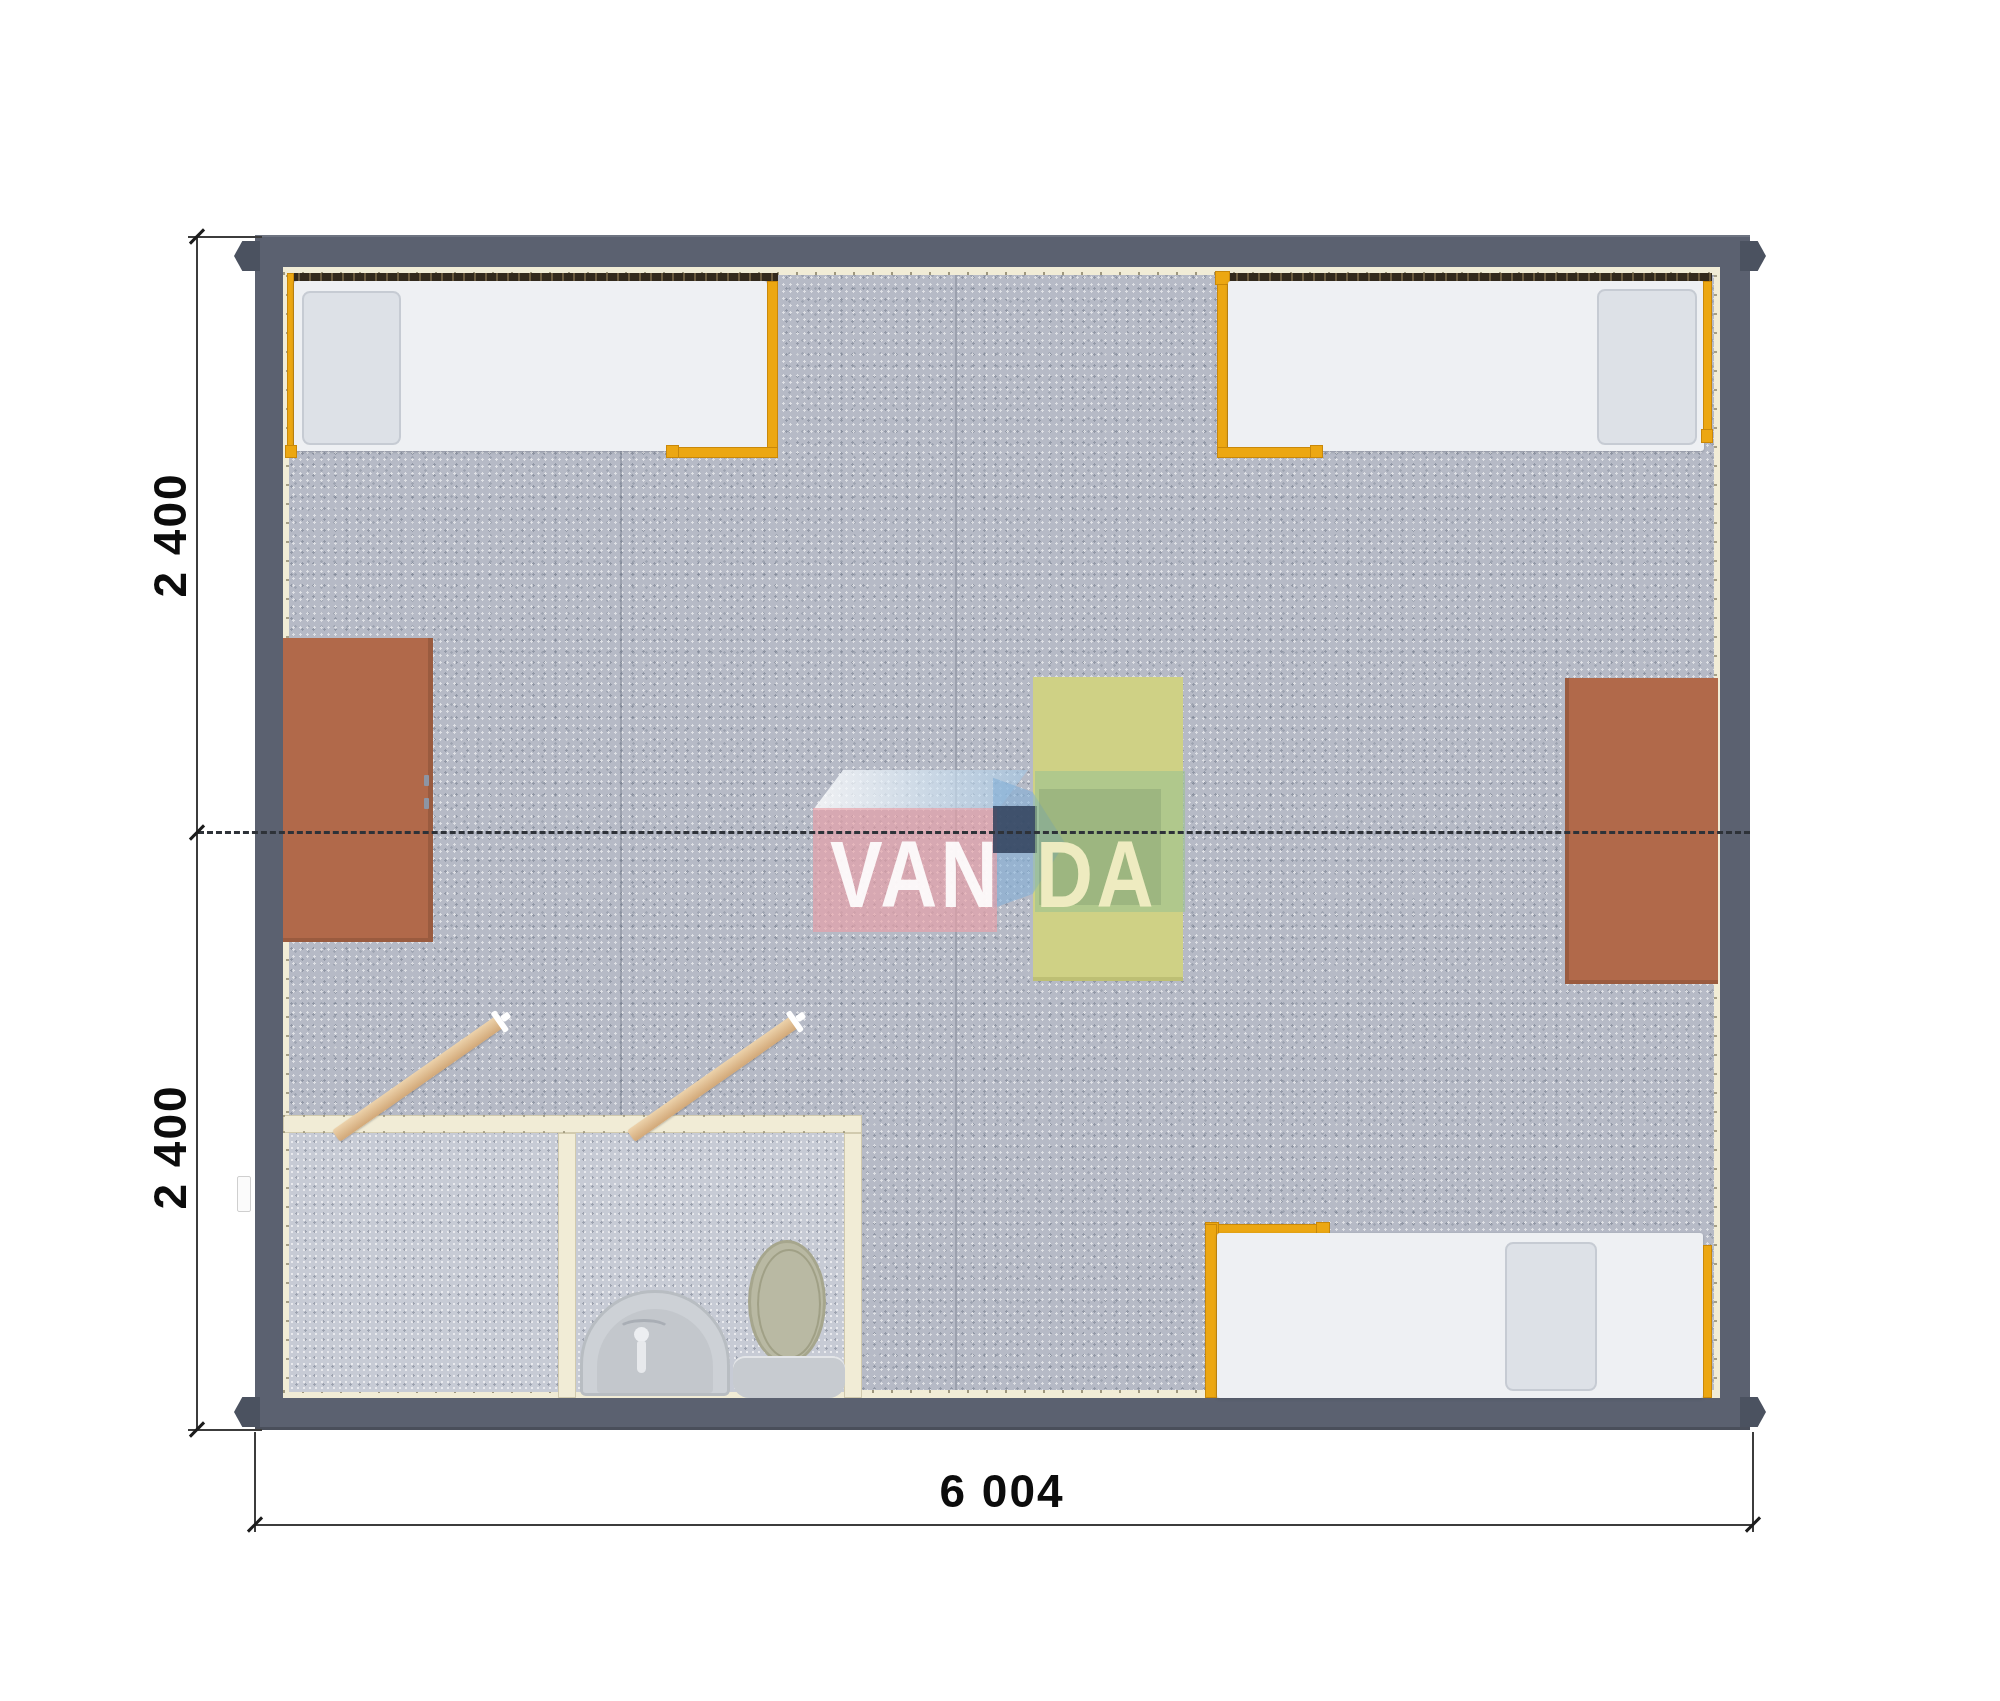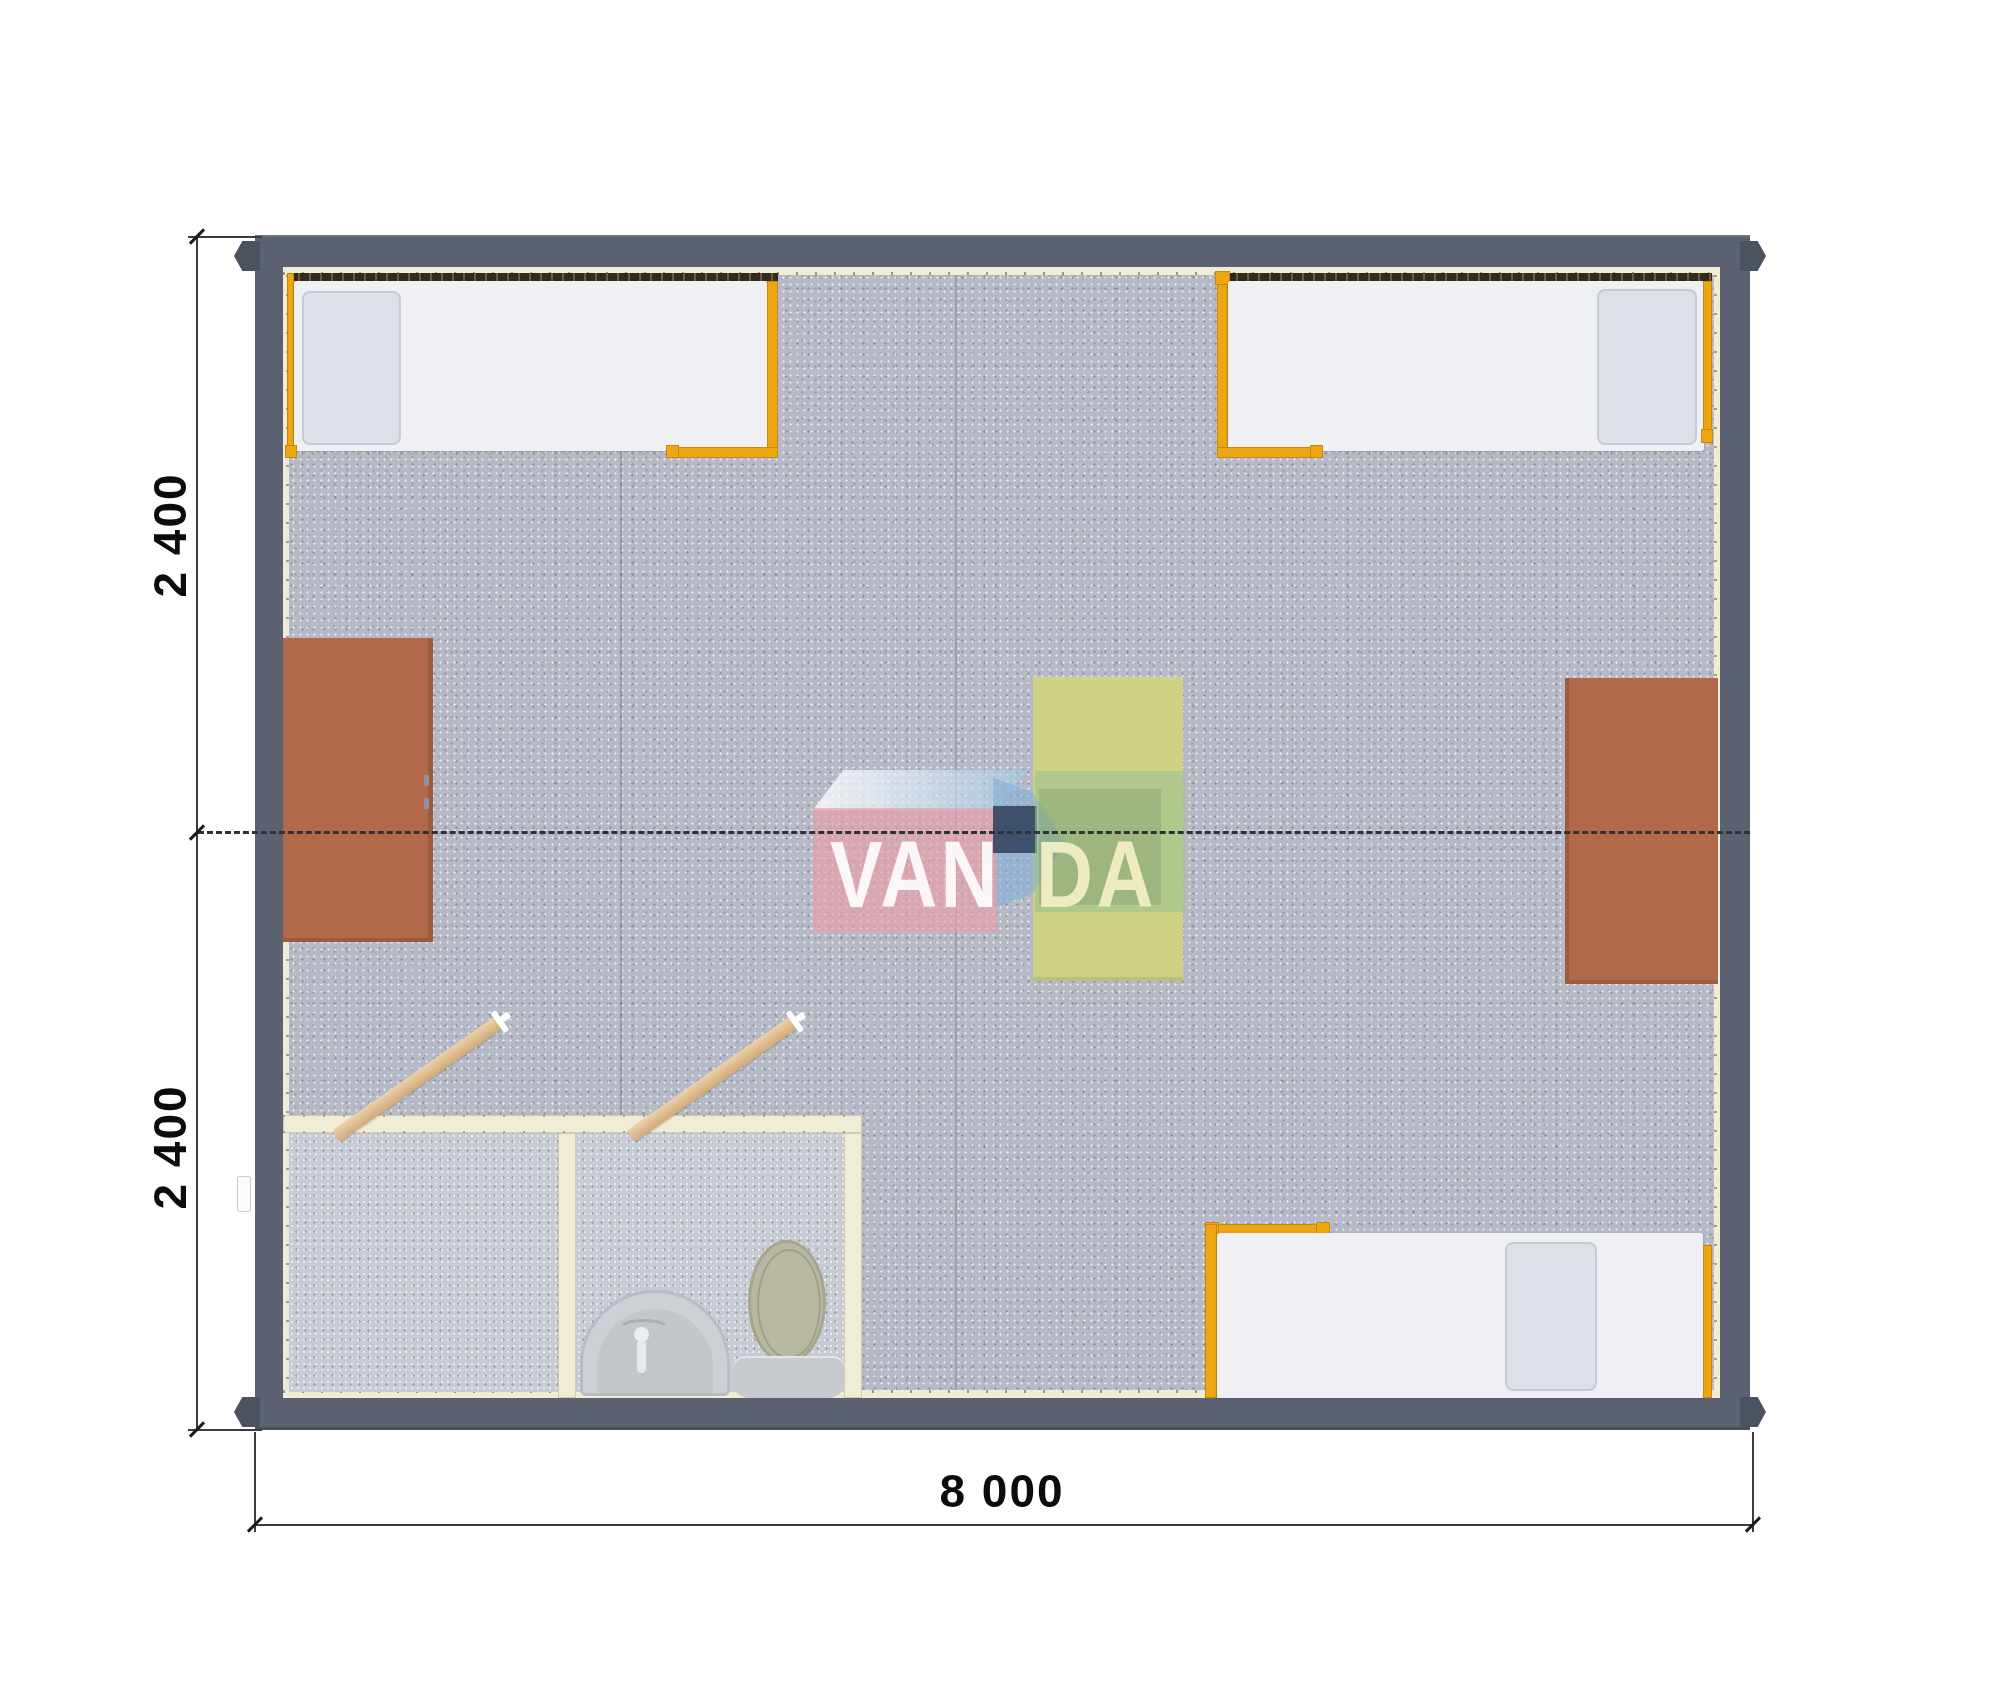--- a/index.html
+++ b/index.html
@@ -235,15 +235,15 @@
   <div class="abs dimline dim-b"></div>
   <div class="abs dimline dim-ext-bl"></div>
   <div class="abs dimline dim-ext-br"></div>
   <div class="abs tick t1"></div>
   <div class="abs tick t2"></div>
   <div class="abs tick t3"></div>
   <div class="abs tick t4"></div>
   <div class="abs tick t5"></div>
   <div class="abs dim-label dim-left-top">2 400</div>
   <div class="abs dim-label dim-left-bottom">2 400</div>
-  <div class="abs dim-label dim-bottom">8 000</div>
+  <div class="abs dim-label dim-bottom">6 004</div>
 
 </div>
 
 </body></html>

